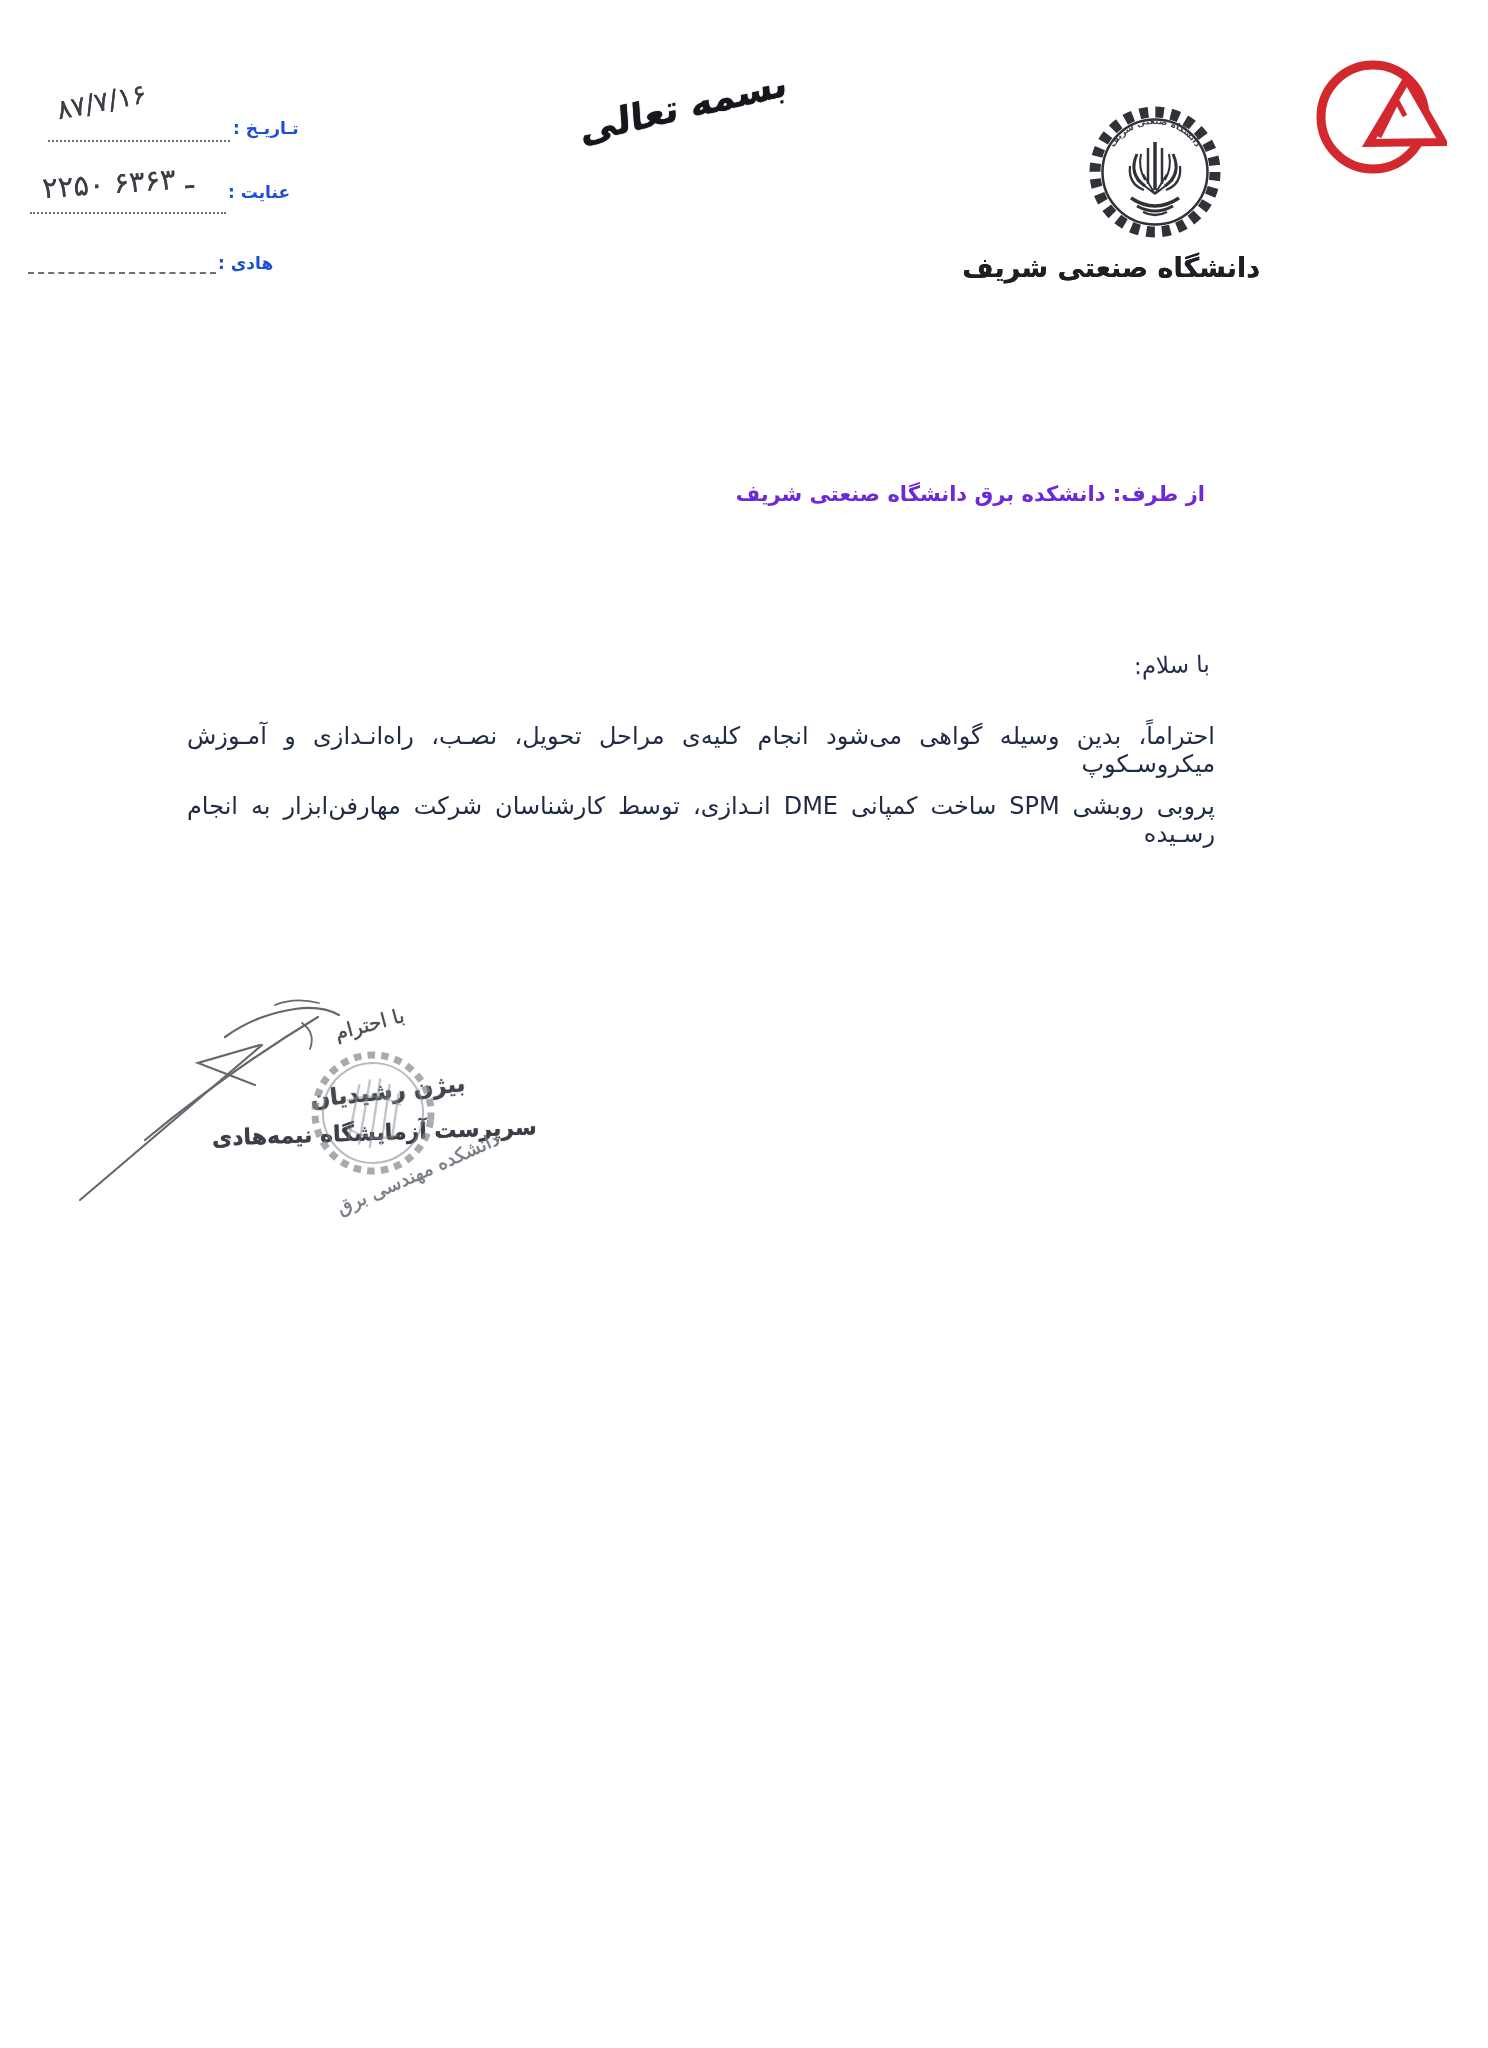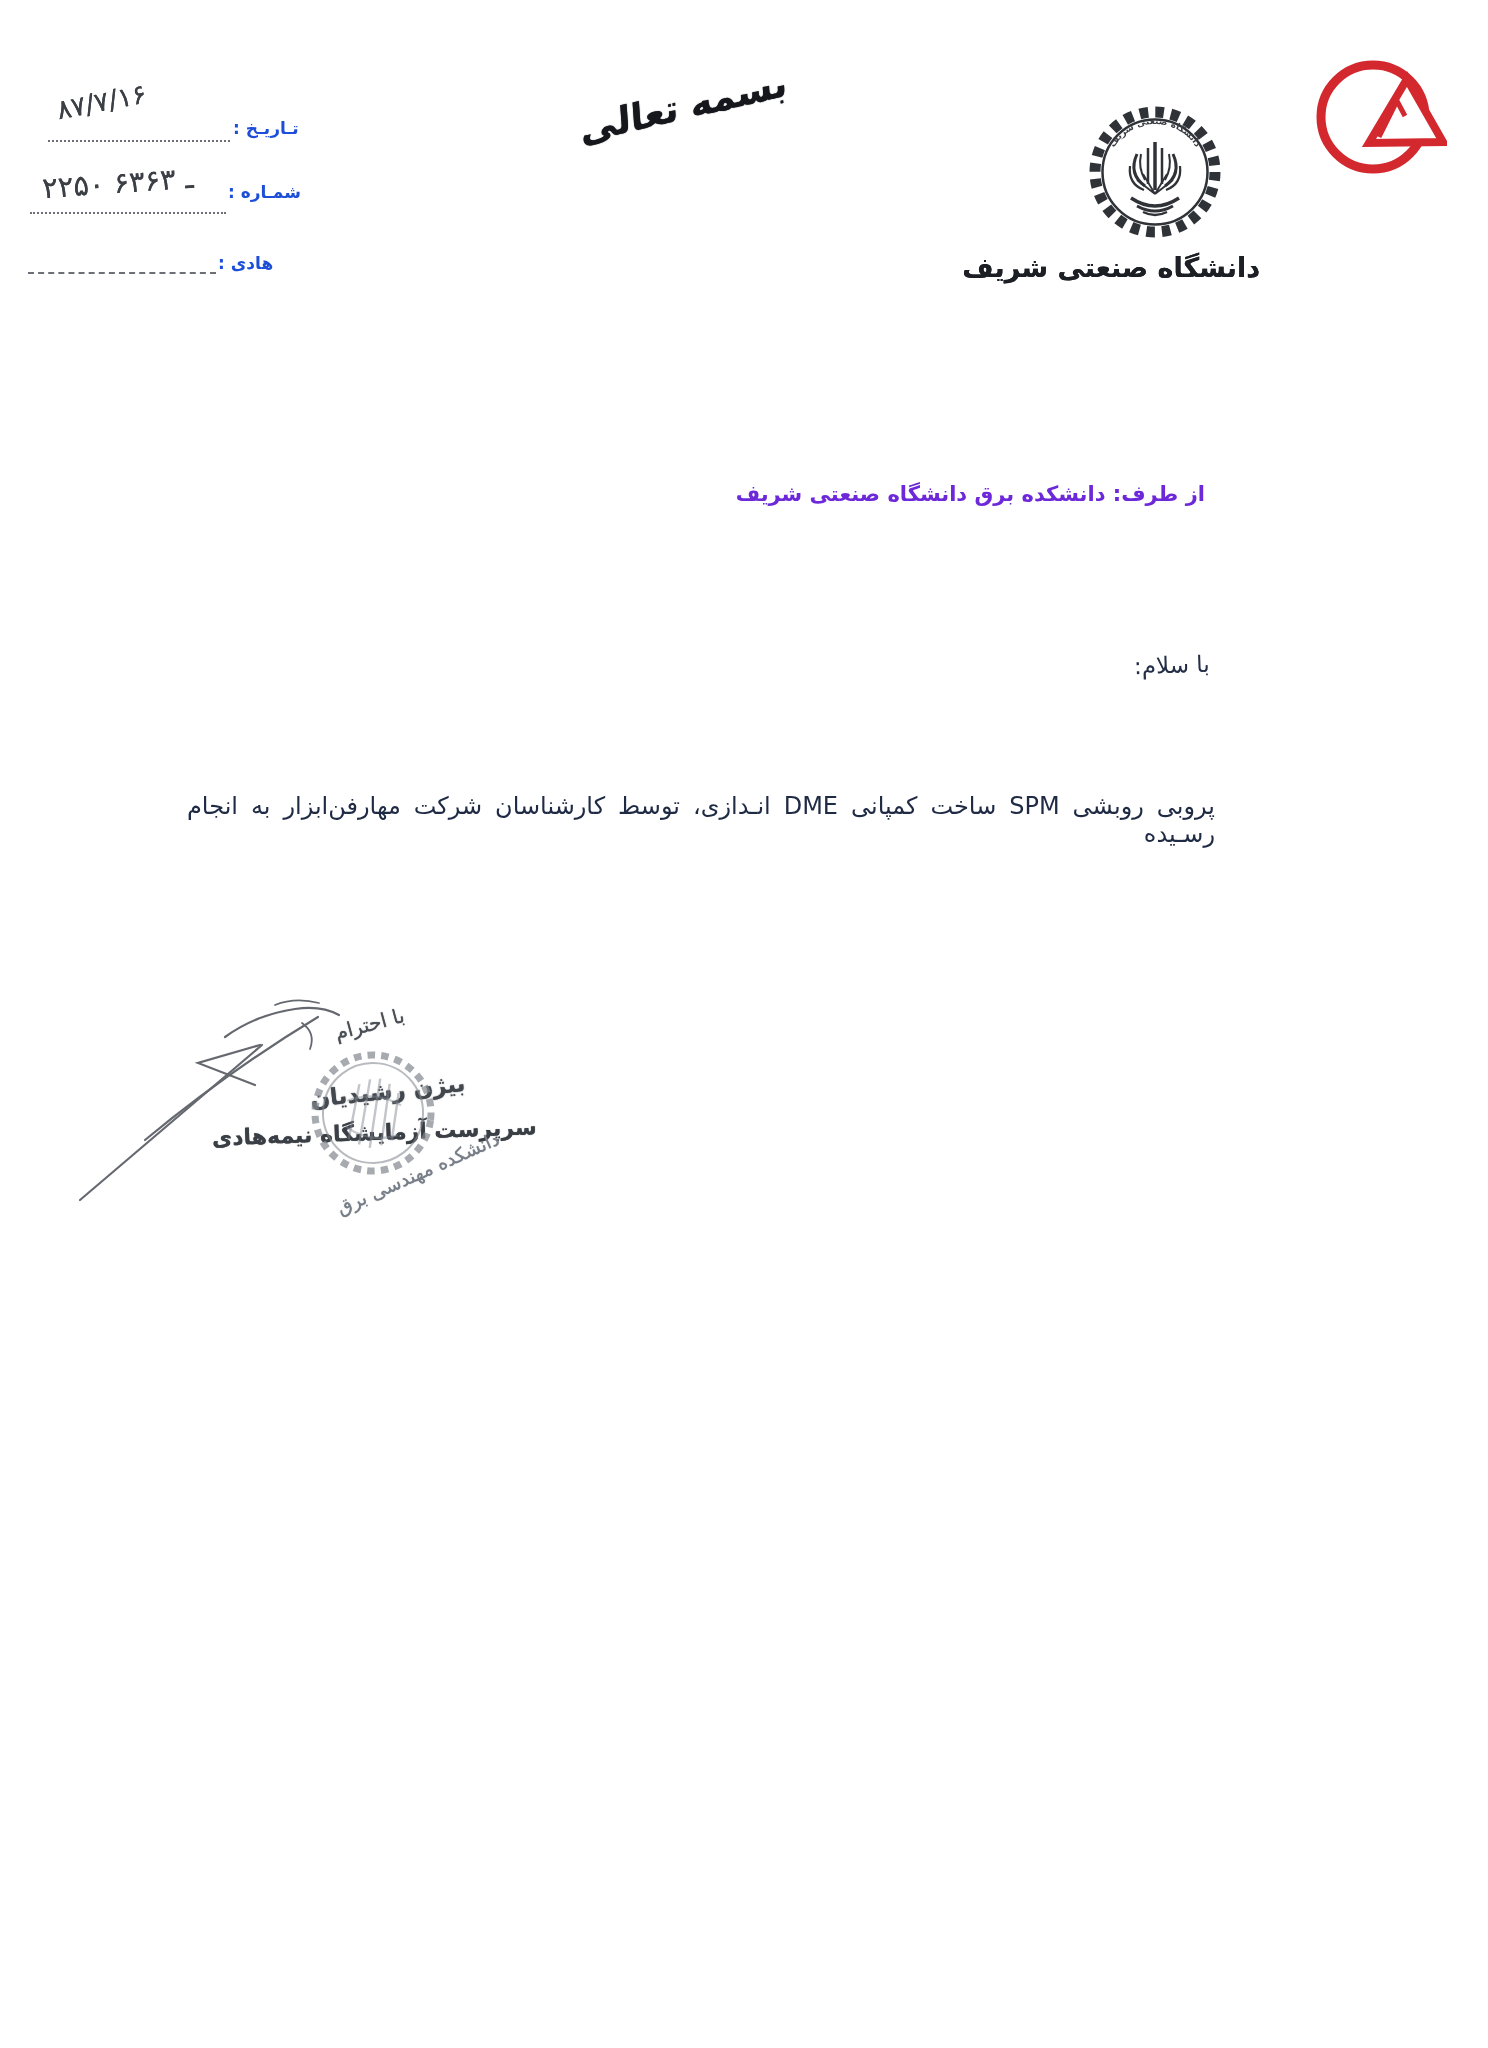--- a/index.html
+++ b/index.html
@@ -58,21 +58,21 @@
 </style>
 </head>
 <body>
 
 <div class="page">
 
   <div class="abs meta-label" style="left:233px;top:118px;">تـاریـخ :</div>
   <div class="abs dotline" style="left:48px;top:140px;width:182px;"></div>
   <div class="abs hand hand-ltr" style="left:56px;top:86px;font-size:27px;transform:rotate(-11deg);">۸۷/۷/۱۶</div>
 
-  <div class="abs meta-label" style="left:228px;top:182px;">شمـاره :</div>
+  <div class="abs meta-label" style="left:228px;top:182px;">عنایت :</div>
   <div class="abs dotline" style="left:30px;top:212px;width:196px;"></div>
   <div class="abs hand hand-ltr" style="left:42px;top:166px;font-size:29px;transform:rotate(-4deg);">۲۲۵۰ ـ ۶۳۶۳</div>
 
   <div class="abs meta-label" style="left:218px;top:253px;">هادی :</div>
   <div class="abs dotline" style="left:28px;top:272px;width:188px;border-bottom-style:dashed;"></div>
 
   <div class="abs besmele" style="left:578px;top:85px;">بسمه تعالی</div>
 
   <div class="abs" style="left:1085px;top:102px;width:140px;height:140px;">
     <svg width="140" height="140" viewBox="0 0 140 140">
@@ -107,20 +107,21 @@
       <circle cx="61" cy="72" r="52" fill="none" stroke="#d3282e" stroke-width="9"></circle>
       <polygon points="95,34 57,98 131,97" fill="#ffffff" stroke="#d3282e" stroke-width="8" stroke-linejoin="miter"></polygon>
       <polyline points="67,92 85,56 93,71" fill="none" stroke="#d3282e" stroke-width="5"></polyline>
     </svg>
   </div>
 
   <div class="abs addr-line" style="right:283px;top:482px;">از طرف: دانشکده برق دانشگاه صنعتی شریف</div>
 
   <div class="abs salutation" style="right:278px;top:652px;">با سلام:</div>
 
+  <div class="abs para-line" style="left:187px;top:722px;">احتراماً، بدین وسیله گواهی می‌شود انجام کلیه‌ی مراحل تحویل، نصـب، راه‌انـدازی و آمـوزش میکروسـکوپ</div>
   <div class="abs para-line" style="left:187px;top:792px;">پروبی روبشی SPM ساخت کمپانی DME انـدازی، توسط کارشناسان شرکت مهارفن‌ابزار به انجام رسـیده</div>
 
   <div class="abs" style="left:50px;top:975px;width:540px;height:300px;">
     <svg width="540" height="300" viewBox="0 0 540 300">
       <g fill="none" stroke="#4b5057" stroke-width="2.2" opacity="0.85" stroke-linecap="round">
         <path d="M30 225 L212 70"></path>
         <path d="M95 165 Q180 95 268 42"></path>
         <path d="M205 110 L148 88 L210 70"></path>
         <path d="M175 62 q30 -22 70 -28 q26 -4 44 6"></path>
         <path d="M225 30 q20 -8 44 -2" stroke-width="1.8"></path>

